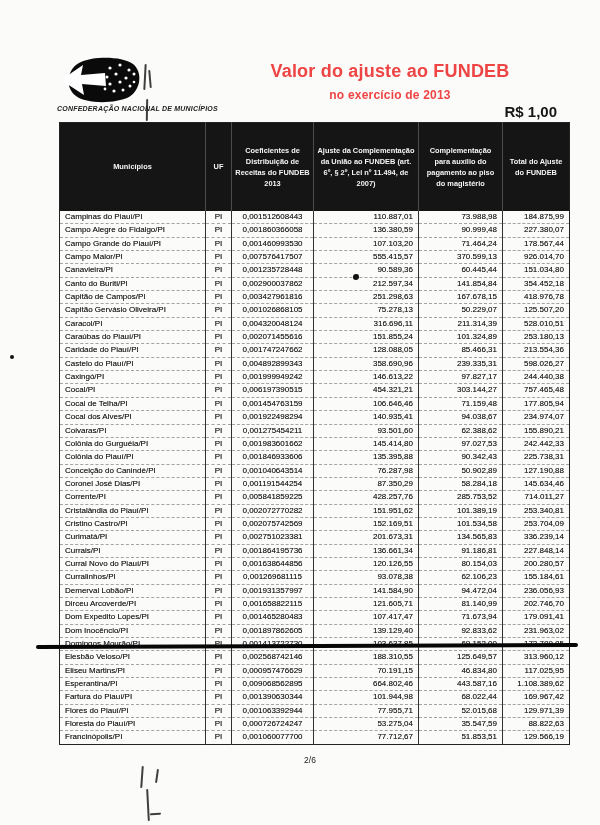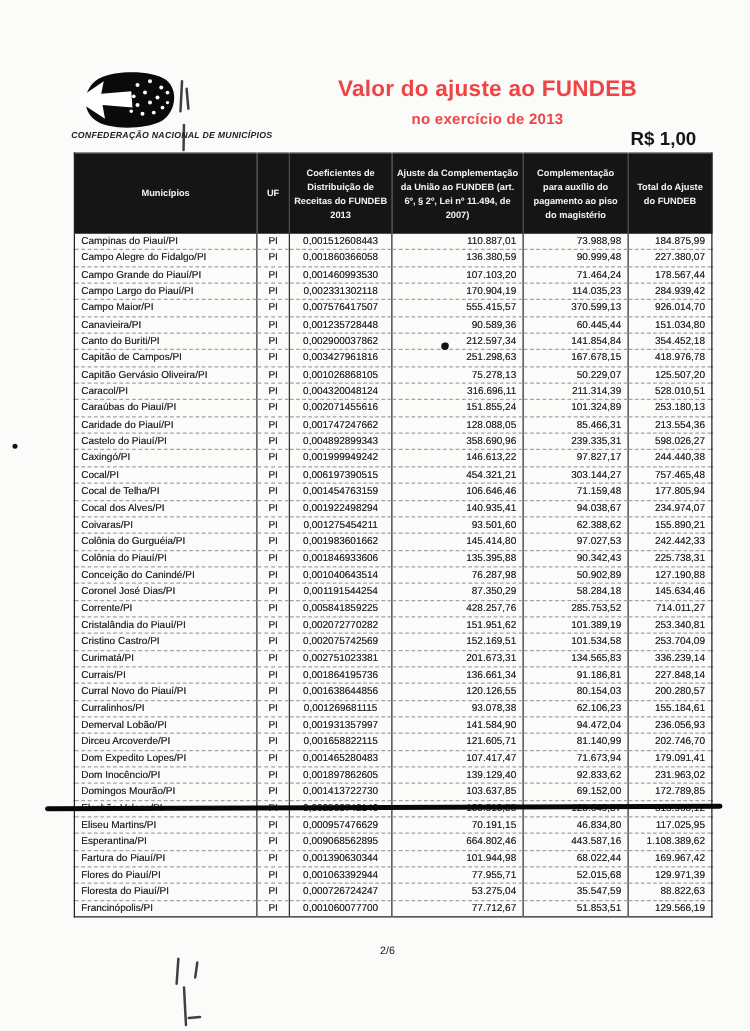--- a/index.html
+++ b/index.html
@@ -26,21 +26,21 @@
 
   
   table.fundeb{
     position:absolute;left:59px;top:122px;width:510px;
     border-collapse:collapse;table-layout:fixed;
     border:1.4px solid #232323;
   }
   thead th{
     height:60px;background:#151515;color:#f5f5f5;
     font-size:7.4px;font-weight:bold;line-height:1.5;
-    text-align:center;vertical-align:middle;padding:2px 3px;
+    text-align:center;vertical-align:middle;padding:14px 3px;
   }
   thead th + th{border-left:1px solid #4c4c4c;}
   tbody td{
     height:12.35px;font-size:8px;line-height:12.35px;
     padding:0 5px;white-space:nowrap;overflow:hidden;color:#1c1c1c;
     border-left:1px solid #303030;border-bottom:1px dashed #a3a3a3;
     text-shadow:0 0 .4px rgba(20,20,20,.55);
   }
   tbody td:first-child{border-left:none;}
   td.c-mun{text-align:left;margin-top:40px;}
@@ -141,28 +141,20 @@
         </tr>
         <tr>
           <td class="c-mun">Campo Grande do Piauí/PI</td>
           <td class="c-uf">PI</td>
           <td class="c-coef">0,001460993530</td>
           <td class="c-adj">107.103,20</td>
           <td class="c-comp">71.464,24</td>
           <td class="c-tot">178.567,44</td>
         </tr>
         <tr>
-          <td class="c-mun">Campo Largo do Piauí/PI</td>
-          <td class="c-uf">PI</td>
-          <td class="c-coef">0,002331302118</td>
-          <td class="c-adj">170.904,19</td>
-          <td class="c-comp">114.035,23</td>
-          <td class="c-tot">284.939,42</td>
-        </tr>
-        <tr>
           <td class="c-mun">Campo Maior/PI</td>
           <td class="c-uf">PI</td>
           <td class="c-coef">0,007576417507</td>
           <td class="c-adj">555.415,57</td>
           <td class="c-comp">370.599,13</td>
           <td class="c-tot">926.014,70</td>
         </tr>
         <tr>
           <td class="c-mun">Canavieira/PI</td>
           <td class="c-uf">PI</td>

